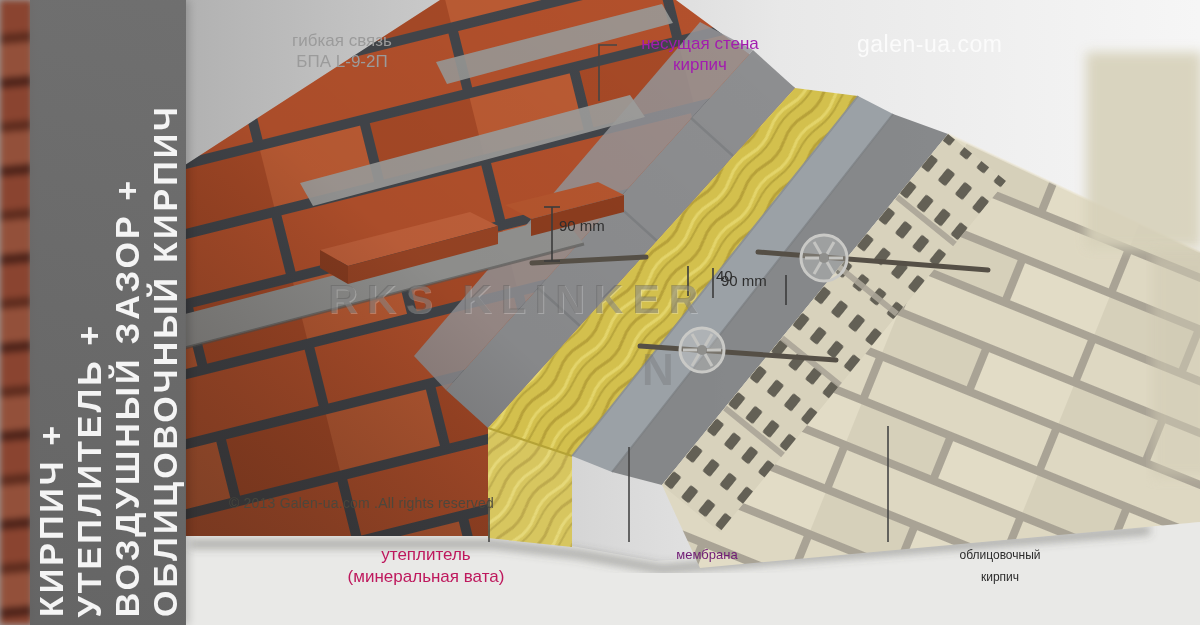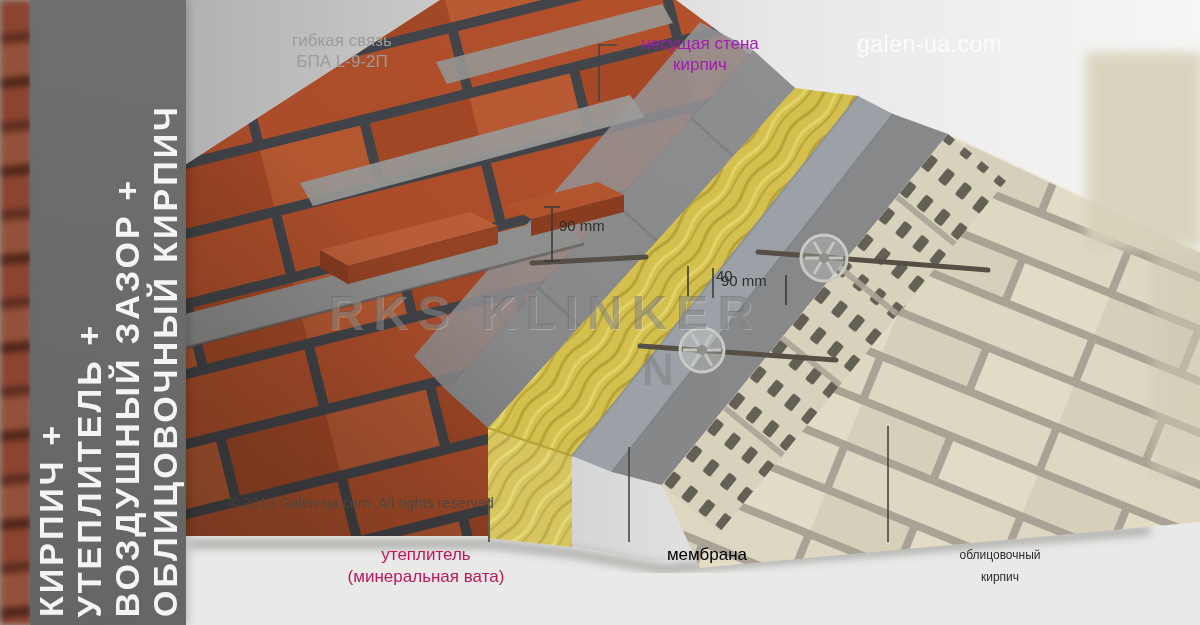--- a/index.html
+++ b/index.html
@@ -7,26 +7,26 @@
           font-family:"Liberation Sans",sans-serif;background:#e6e6e6;}
   #scene{position:absolute;left:0;top:0;width:1200px;height:625px;}
 
   .lbl{position:absolute;text-align:center;}
   #lbl-flextie{left:256px;top:30px;width:172px;color:#9b9b9b;font-size:17px;line-height:21px;}
   #lbl-bearing{left:612px;top:33px;width:176px;color:#a21caf;font-size:17px;line-height:21px;}
   #lbl-site{left:857px;top:31px;color:#fbfbfb;font-size:23px;letter-spacing:.5px;text-align:left;}
   #dim-left{left:559px;top:217px;color:#2e2e2e;font-size:15px;font-weight:500;}
   #dim-40{left:716px;top:267px;color:#2e2e2e;font-size:15px;font-weight:500;}
   #dim-right{left:721px;top:272px;color:#2e2e2e;font-size:15px;font-weight:500;}
-  #wm-brand{left:328px;top:284px;color:rgba(92,92,92,.42);font-size:49px;font-weight:700;
+  #wm-brand{left:328px;top:276px;color:rgba(92,92,92,.42);font-size:41px;font-weight:700;
             letter-spacing:9px;white-space:nowrap;text-shadow:1px 1px 0 rgba(255,255,255,.25);}
   #wm-n{left:642px;top:345px;color:rgba(92,92,92,.24);font-size:44px;font-weight:700;}
   #copyright{left:229px;top:495px;color:rgba(72,72,62,.92);font-size:14px;text-align:center;letter-spacing:.2px;}
   #lbl-insul{left:318px;top:544px;width:216px;color:#be185d;font-size:17px;line-height:22px;}
-  #lbl-membr{left:588px;top:544px;width:238px;color:#000000;font-size:17px;line-height:22px;}
+  #lbl-membr{left:588px;top:544px;width:238px;color:#701a75;font-size:13px;line-height:22px;}
   #lbl-facing{left:906px;top:544px;width:188px;color:#2c2c2c;font-size:12px;line-height:22px;}
 
   .blur-strip{position:absolute;left:0;top:0;width:32px;height:625px;
       background:repeating-linear-gradient(175deg,#8a4430 0 34px,#5e2c1e 34px 44px,#93503a 44px 78px,#4f241a 78px 88px);
       filter:blur(3px);}
   .panel{position:absolute;left:30px;top:0;width:156px;height:625px;box-sizing:border-box;
       background:linear-gradient(180deg,rgba(109,109,109,.97),rgba(99,99,99,.97));
       display:flex;align-items:flex-end;justify-content:center;gap:1px;padding-bottom:8px;
       box-shadow:3px 0 8px rgba(0,0,0,.18);}
   .vcol{writing-mode:vertical-rl;transform:rotate(180deg);font-weight:700;font-size:34px;

